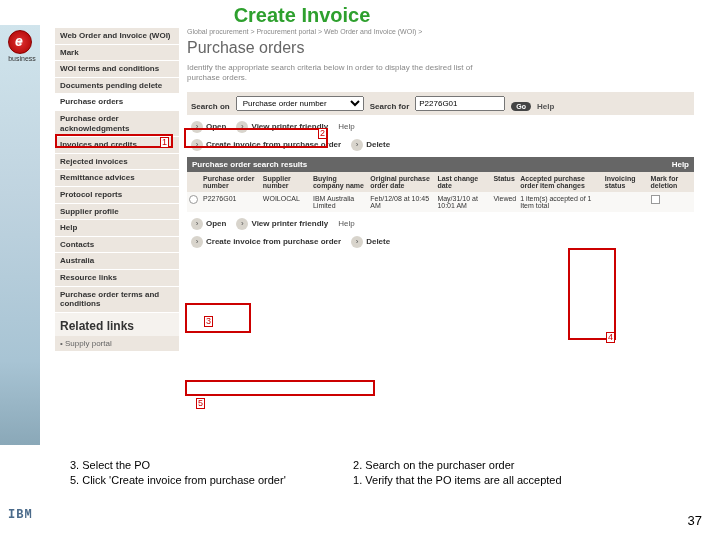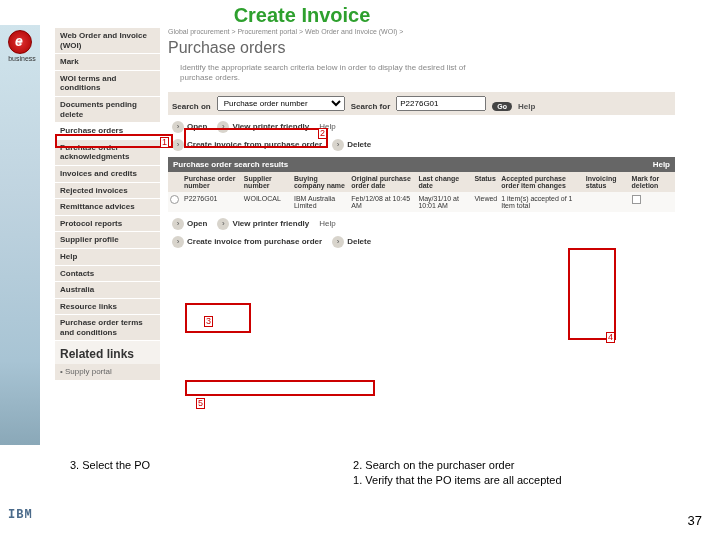--- a/index.html
+++ b/index.html
@@ -10,29 +10,29 @@
   .logo { position: absolute; left: 8px; top: 30px; width: 28px; height: 28px; }
   .logo-circle { width: 24px; height: 24px; border-radius: 50%; background: radial-gradient(circle, #fff 0%, #d62828 20%, #a00 100%); border: 1px solid #800; position: relative; }
   .logo-e { position: absolute; top: 2px; left: 6px; color: #fff; font-weight: bold; font-style: italic; font-size: 14px; }
   .logo-label { font-size: 7px; color: #333; text-align: center; margin-top: 1px; }
   .ibm-logo { position: absolute; left: 8px; bottom: 18px; font-size: 12px; font-weight: bold; color: #4a6a8a; letter-spacing: 1px; font-family: "Courier New", monospace; }
 
   .title { position: absolute; top: 4px; left: 0; width: 604px; text-align: center; color: #2ea02e; font-size: 20px; font-weight: bold; }
 
   .content { position: absolute; left: 55px; top: 28px; width: 640px; }
 
-  .sidebar { float: left; width: 105px; background: #f5f2ee; }
+  .sidebar { float: left; width: 124px; background: #f5f2ee; }
   .sidebar .nav { padding: 3px 5px; font-size: 8px; color: #333; border-bottom: 1px solid #fff; background: #ece6df; font-weight: bold; line-height: 1.2; }
   .sidebar .nav.sel { background: #fff; }
   .sidebar .sec { padding: 6px 5px 3px; font-size: 12px; color: #333; font-weight: bold; }
 
   .main { float: left; width: 515px; padding-left: 8px; }
   .crumb { font-size: 7px; color: #888; }
   .h1 { font-size: 16px; color: #666; margin: 4px 0 6px; }
-  .desc { font-size: 8px; color: #888; line-height: 1.3; width: 300px; margin-left: 12px; }
+  .desc { font-size: 8px; color: #888; line-height: 1.3; width: 300px; }
 
   .searchbar { background: #ece6df; padding: 4px; margin-top: 8px; display: flex; align-items: flex-end; gap: 6px; font-size: 8px; font-weight: bold; position: relative; }
   .searchbar select, .searchbar input { font-size: 8px; padding: 1px 2px; }
   .searchbar select { width: 128px; }
   .searchbar input { width: 90px; }
   .go-btn { background: #444; color: #fff; border-radius: 8px; padding: 1px 5px; font-size: 7px; font-weight: bold; }
   .help-link { color: #555; font-size: 8px; }
 
   .actionrow { display: flex; gap: 10px; align-items: center; padding: 6px 4px; font-size: 8px; }
   .act-btn { display: inline-flex; align-items: center; gap: 3px; }
@@ -194,20 +194,21 @@
 
   <div class="marker" style="left:160px; top:137px">1</div>
   <div class="marker" style="left:318px; top:128px">2</div>
   <div class="marker" style="left:204px; top:316px">3</div>
   <div class="marker" style="left:606px; top:332px">4</div>
   <div class="marker" style="left:196px; top:398px">5</div>
 
   <div class="instructions">
     <div class="col" style="width:280px">
       <div>3. Select the PO</div>
+      <div>5. Click 'Create invoice from purchase order'</div>
     </div>
     <div class="col" style="width:280px">
       <div>2. Search on the purchaser order</div>
       <div>1. Verify that the PO items are all accepted</div>
     </div>
   </div>
 
   <div class="pagenum">37</div>
 </div>
 

